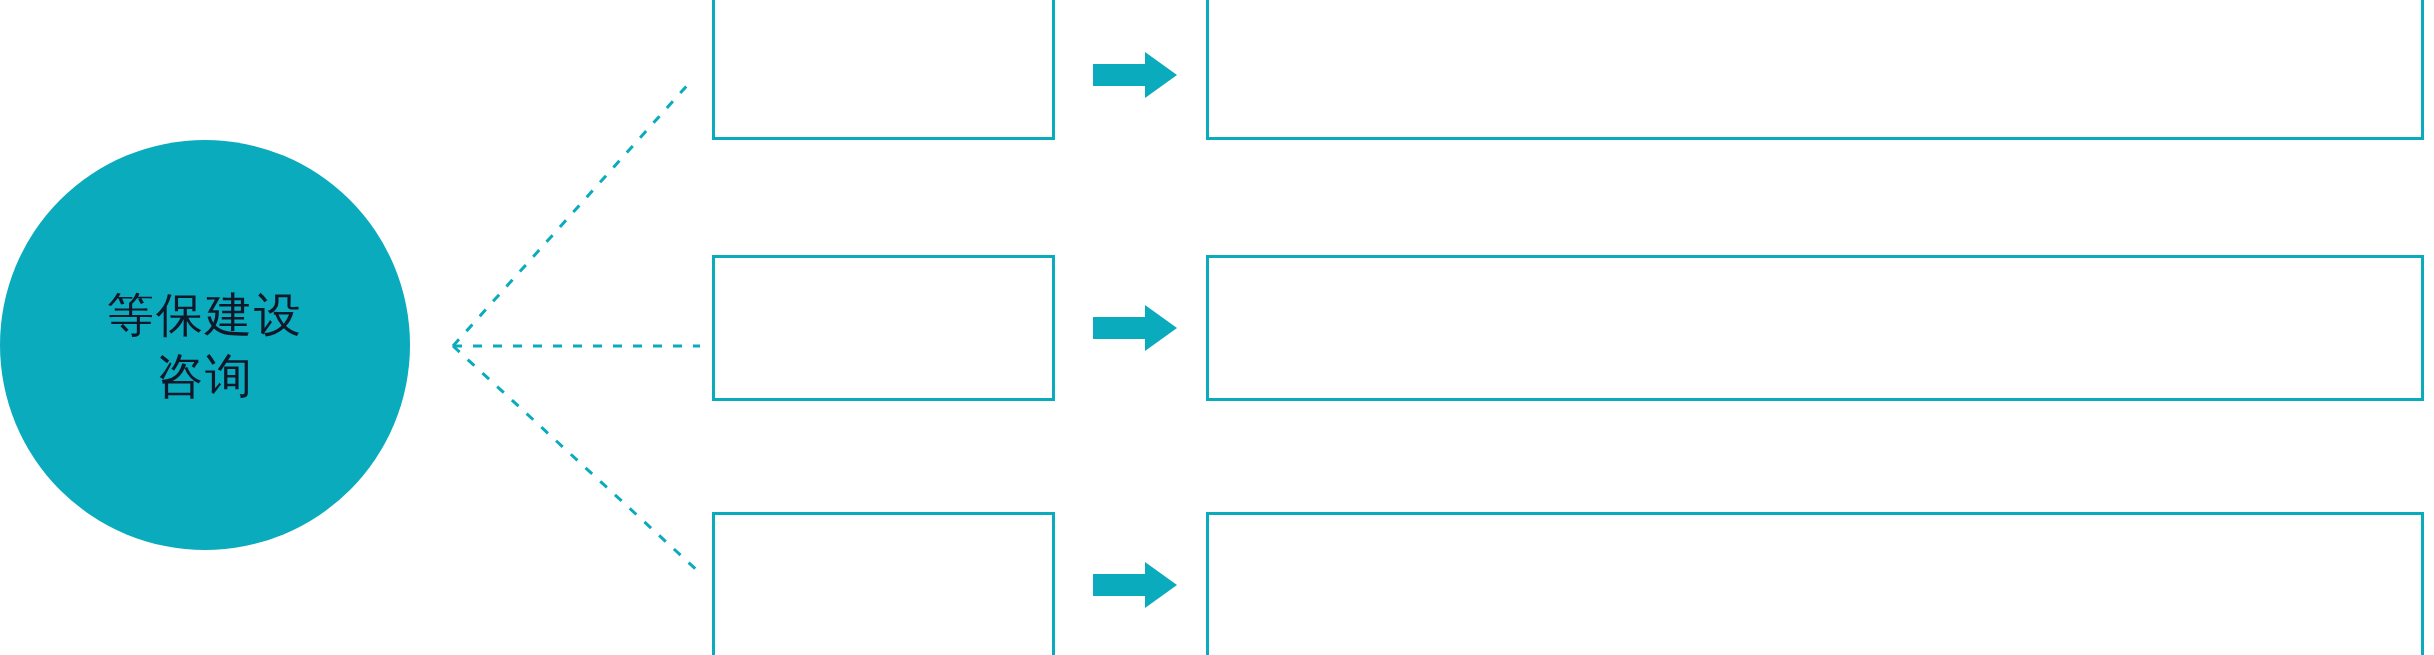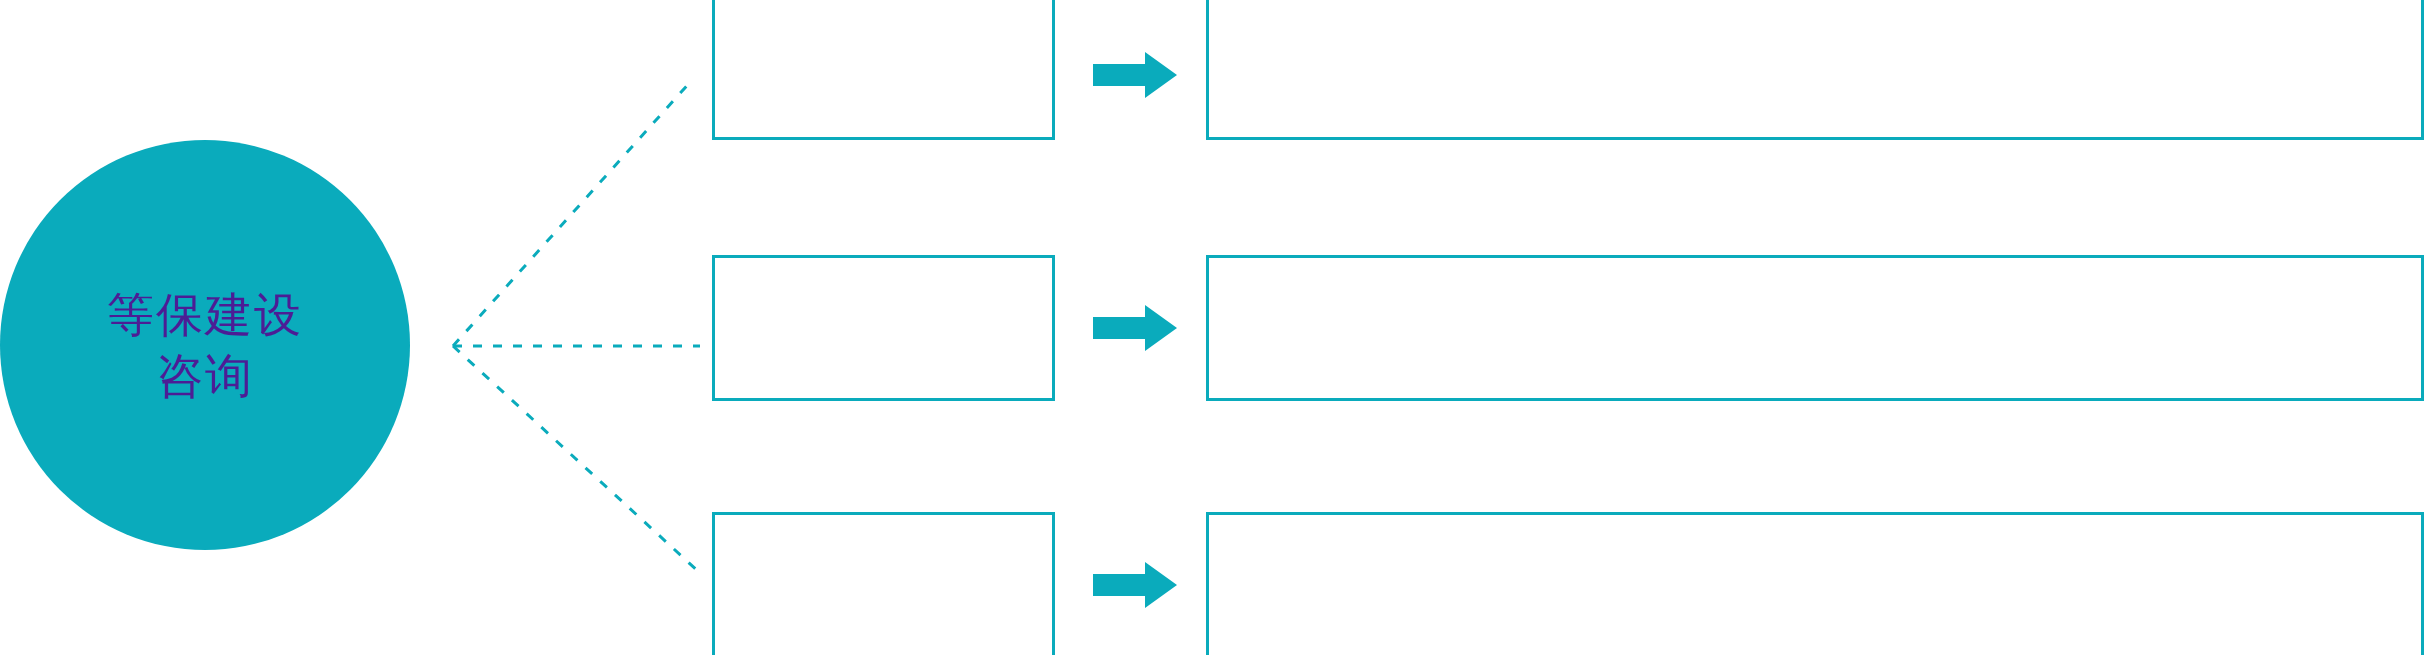--- a/index.html
+++ b/index.html
@@ -28,21 +28,21 @@
     height: 410px;
     border-radius: 50%;
     background: #0AABBC;
     display: flex;
     flex-direction: column;
     align-items: center;
     justify-content: center;
     box-sizing: border-box;
   }
   .hub-line {
-    color: #4c1d95;
+    color: #0f172a;
     font-size: 47px;
     line-height: 1.30;
     font-weight: 400;
     letter-spacing: 2px;
     white-space: nowrap;
     text-align: left;
   }
 
   
   .connectors {

